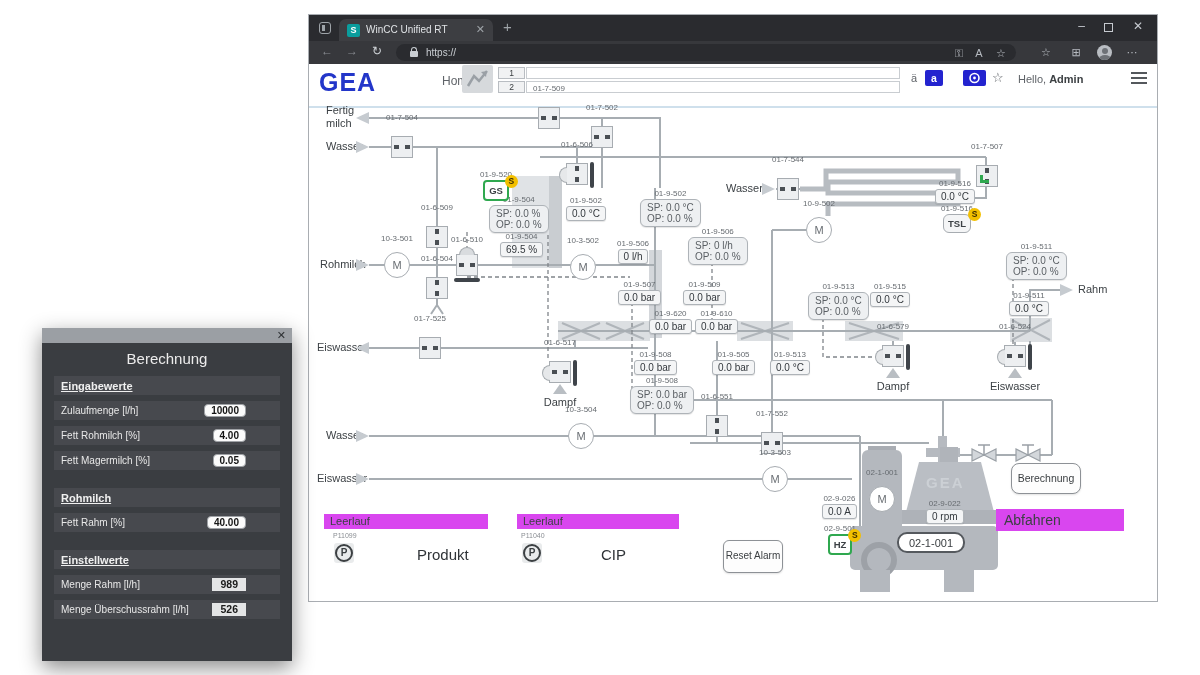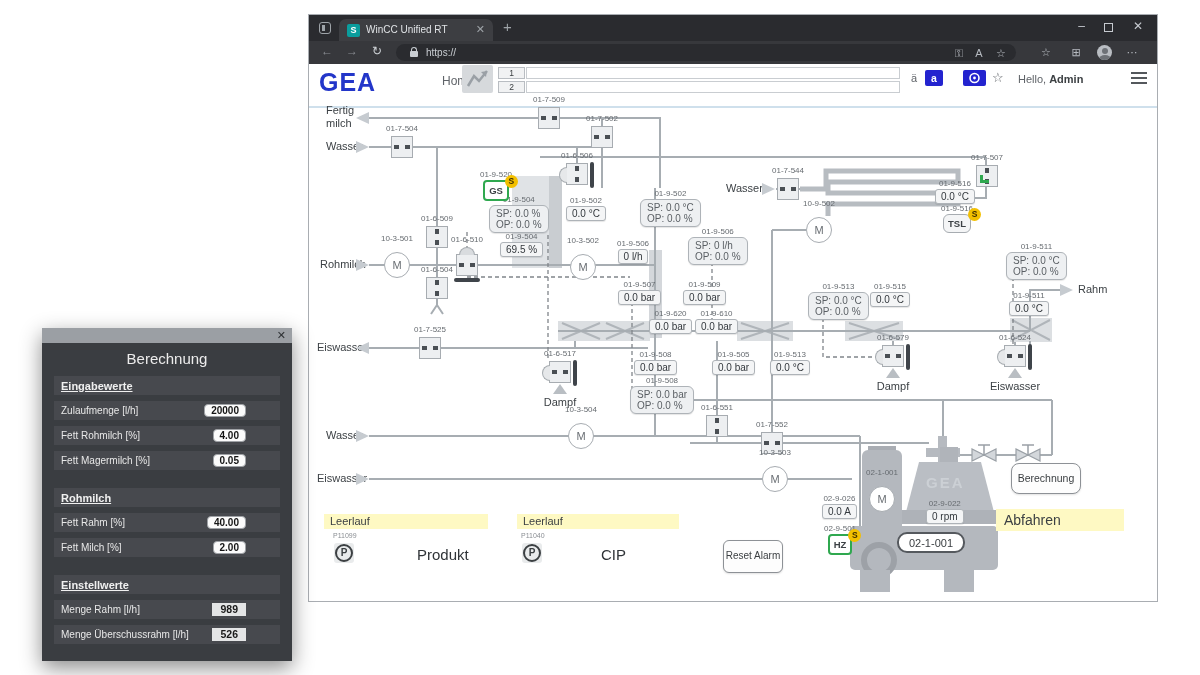--- a/index.html
+++ b/index.html
@@ -56,38 +56,38 @@
   .sbox{position:relative;background:#fff;border-radius:4px;font-size:9.5px;font-weight:600;color:#3c4145;padding:3px 4px;min-width:22px;text-align:center;}
   .sbox.green{border:2px solid #2fa84f;}
   .sbox.gray{border:1.5px solid #a7acb1;background:#f4f5f6;border-radius:6px;}
   .badge-s{position:absolute;top:-7px;right:-11px;width:13px;height:13px;border-radius:50%;background:#f3c000;color:#403000;font-size:8.5px;font-weight:bold;text-align:center;line-height:13px;}
   .valve{position:absolute;width:22px;height:22px;background:#edeff1;border:1px solid #a7acb1;z-index:4;}
   .valve .vt{position:absolute;background:#4a4f54;}
   .valve.h .vt.a{left:2px;top:8px;width:5px;height:4px;}
   .valve.h .vt.b{right:2px;top:8px;width:5px;height:4px;}
   .valve.v .vt.a{top:2px;left:8px;width:4px;height:5px;}
   .valve.v .vt.b{bottom:2px;left:8px;width:4px;height:5px;}
-  .vtag{position:absolute;left:50%;transform:translateX(-50%);bottom:100%;margin-bottom:4px;font-size:8px;color:#666b70;white-space:nowrap;}
+  .vtag{position:absolute;left:50%;transform:translateX(-50%);bottom:100%;margin-bottom:15px;font-size:8px;color:#666b70;white-space:nowrap;}
   .vtag.hi{margin-bottom:11px;}
   .dome{position:absolute;left:50%;transform:translateX(-50%);bottom:100%;width:16px;height:8px;background:#d9dcdf;border:1px solid #a7acb1;border-bottom:none;border-radius:8px 8px 0 0;}
   .seat{position:absolute;right:100%;top:3px;width:8px;height:16px;background:#e6e8ea;border:1px solid #a7acb1;border-right:none;border-radius:8px 0 0 8px;}
   .vbar{position:absolute;left:100%;margin-left:3px;top:-2px;width:4px;height:26px;background:#3f444a;border-radius:2px;}
   .hbar{position:absolute;top:100%;margin-top:3px;left:50%;transform:translateX(-50%);width:26px;height:4px;background:#3f444a;border-radius:2px;}
   .tri{position:absolute;top:100%;left:50%;transform:translateX(-50%);margin-top:2px;width:0;height:0;border-left:7px solid transparent;border-right:7px solid transparent;border-bottom:10px solid #b9bec3;}
   .media{position:absolute;top:100%;margin-top:14px;left:50%;transform:translateX(-50%);font-size:11px;color:#3c4145;white-space:nowrap;}
   .elbow{position:absolute;left:3px;bottom:3px;width:9px;height:8px;border-left:3px solid #2fa84f;border-bottom:3px solid #2fa84f;}
   .motor{position:absolute;width:26px;height:26px;border:1.5px solid #a7acb1;border-radius:50%;background:#fff;text-align:center;line-height:24px;font-size:11px;color:#6a6f74;z-index:5;}
   .mtag{position:absolute;left:50%;transform:translateX(-50%);bottom:100%;margin-bottom:2px;font-size:8px;color:#666b70;white-space:nowrap;}
   .stream-label{position:absolute;font-size:11px;color:#3c4145;white-space:pre-line;line-height:1.2;z-index:3;}
   .arrow{position:absolute;width:13px;height:12px;background:#c6cbd0;z-index:3;}
   .arrow.in,.arrow.out_end{clip-path:polygon(0 0,100% 50%,0 100%);}
   .arrow.out{clip-path:polygon(100% 0,0 50%,100% 100%);}
 
   
-  .field{position:absolute;background:#fef9c3;font-size:11px;color:#3c4043;padding-left:6px;z-index:6;}
+  .field{position:absolute;background:#d946ef;font-size:11px;color:#3c4043;padding-left:6px;z-index:6;}
   .ptag{position:absolute;font-size:7px;color:#8a8e93;z-index:6;}
   .pcircle{position:absolute;width:20px;height:20px;background:#e9ebec;border-radius:3px;z-index:6;}
   .pcircle i{position:absolute;left:1px;top:1px;width:18px;height:18px;border:2px solid #3c4043;border-radius:50%;font-style:normal;font-size:10px;font-weight:bold;color:#3c4043;text-align:center;line-height:14px;}
   .plabel{position:absolute;font-size:15px;color:#2f3337;z-index:6;margin-left:48px;}
   .btn{position:absolute;background:#fdfdfd;border:1.5px solid #8d9196;border-radius:6px;font-size:10px;color:#3c4043;text-align:center;z-index:7;box-shadow:0 1px 2px rgba(0,0,0,.12);}
   .nameplate{position:absolute;background:#fff;border:2px solid #55595e;border-radius:10px;font-size:11px;color:#3c4043;text-align:center;z-index:7;}
   .geamark{position:absolute;font-size:15px;font-weight:800;color:#ccd0d5;letter-spacing:2px;z-index:4;}
 
   
   .dlg{position:absolute;left:42px;top:328px;width:250px;height:333px;background:#3a3d41;z-index:50;box-shadow:0 7px 20px rgba(0,0,0,.45);}
@@ -536,42 +536,38 @@
       <span class="dlg-x">✕</span>
     </div>
     <div class="dlg-body">
       <div class="dlg-title">Berechnung</div>
       <div id="dlg-sections">
           <div class="dlg-strip dlg-head">
             <span>Eingabewerte</span>
           </div>
           <div class="dlg-strip dlg-row">
             <div class="dlg-label">Zulaufmenge [l/h]</div>
-            <div class="dlg-input">20000</div>
+            <div class="dlg-input">10000</div>
           </div>
           <div class="dlg-strip dlg-row">
             <div class="dlg-label">Fett Rohmilch [%]</div>
             <div class="dlg-input">4.00</div>
           </div>
           <div class="dlg-strip dlg-row">
             <div class="dlg-label">Fett Magermilch [%]</div>
             <div class="dlg-input">0.05</div>
           </div>
           <div class="dlg-gap"></div>
           <div class="dlg-strip dlg-head">
             <span>Rohmilch</span>
           </div>
           <div class="dlg-strip dlg-row">
             <div class="dlg-label">Fett Rahm [%]</div>
             <div class="dlg-input">40.00</div>
           </div>
-          <div class="dlg-strip dlg-row">
-            <div class="dlg-label">Fett Milch [%]</div>
-            <div class="dlg-input">2.00</div>
-          </div>
           <div class="dlg-gap"></div>
           <div class="dlg-strip dlg-head">
             <span>Einstellwerte</span>
           </div>
           <div class="dlg-strip dlg-row">
             <div class="dlg-label">Menge Rahm [l/h]</div>
             <div class="dlg-output">989</div>
           </div>
           <div class="dlg-strip dlg-row">
             <div class="dlg-label">Menge Überschussrahm [l/h]</div>

